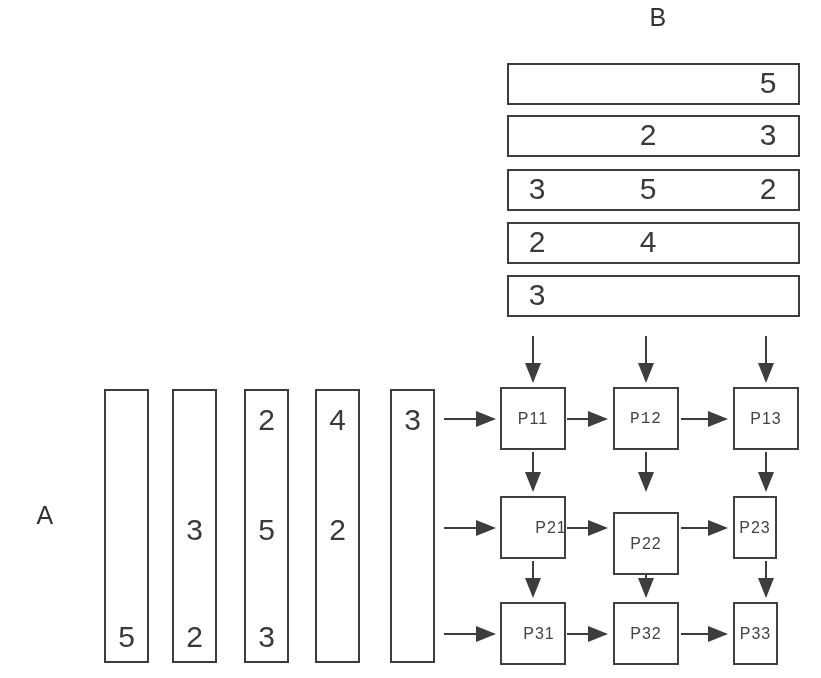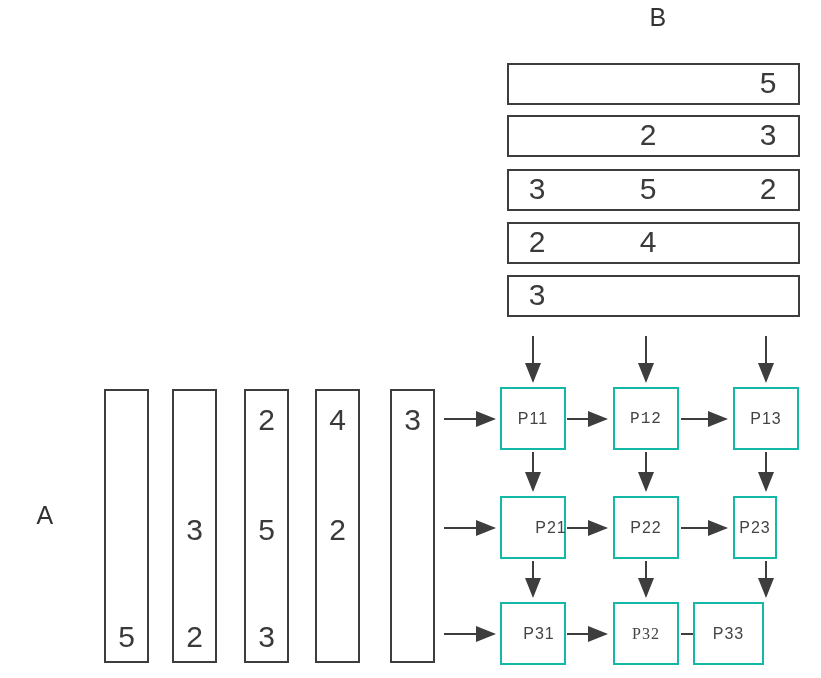--- a/index.html
+++ b/index.html
@@ -53,21 +53,21 @@
     transform: translateY(-52%);
   }
   .vbar .cellnum {
     left: 50%;
     transform: translateX(-50%);
     width: 41px;
   }
   .pe-box {
     position: absolute;
     box-sizing: border-box;
-    border: 2px solid #14b8a6;
+    border: 2px solid #404040;
     background: #ffffff;
     z-index: 2;
     display: flex;
     align-items: center;
     justify-content: center;
   }
   .pe-label {
     font-size: 16px;
     font-weight: 300;
     color: #444444;
@@ -173,30 +173,30 @@
       </div>
       <div class="pe-box" style="left: 613px; top: 387px; width: 66px; height: 63px; font-family: Liberation Mono, monospace;">
         <span class="pe-label">P12</span>
       </div>
       <div class="pe-box" style="left: 733px; top: 387px; width: 66px; height: 63px;">
         <span class="pe-label">P13</span>
       </div>
       <div class="pe-box" style="left: 500px; top: 496px; width: 66px; height: 63px; padding-left: 36px;">
         <span class="pe-label">P21</span>
       </div>
-      <div class="pe-box" style="left: 613px; top: 496px; width: 66px; height: 63px;">
+      <div class="pe-box" style="left: 613px; top: 512px; width: 66px; height: 63px;">
         <span class="pe-label">P22</span>
       </div>
       <div class="pe-box" style="left: 733px; top: 496px; width: 44px; height: 63px;">
         <span class="pe-label">P23</span>
       </div>
       <div class="pe-box" style="left: 500px; top: 602px; width: 66px; height: 63px; padding-left: 12px;">
         <span class="pe-label">P31</span>
       </div>
-      <div class="pe-box" style="left: 613px; top: 602px; width: 66px; height: 63px; font-family: Liberation Serif, serif;">
+      <div class="pe-box" style="left: 613px; top: 602px; width: 66px; height: 63px;">
         <span class="pe-label">P32</span>
       </div>
-      <div class="pe-box" style="left: 693px; top: 602px; width: 71px; height: 63px;">
+      <div class="pe-box" style="left: 733px; top: 602px; width: 45px; height: 63px;">
         <span class="pe-label">P33</span>
       </div>
     </div>
 
 </div>
 
 </body></html>

